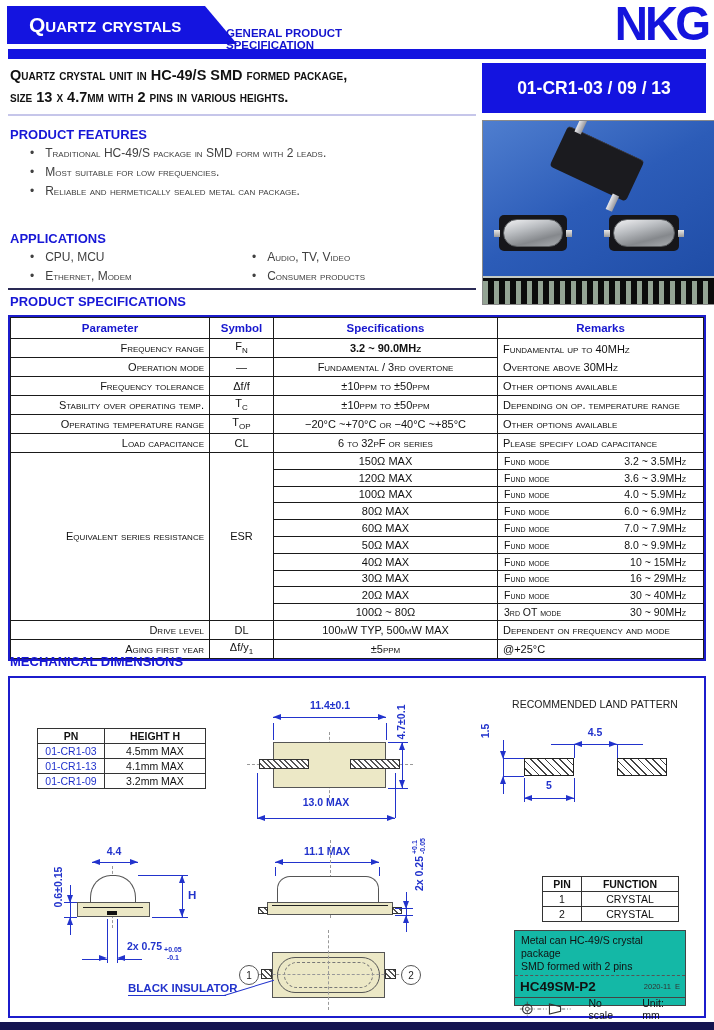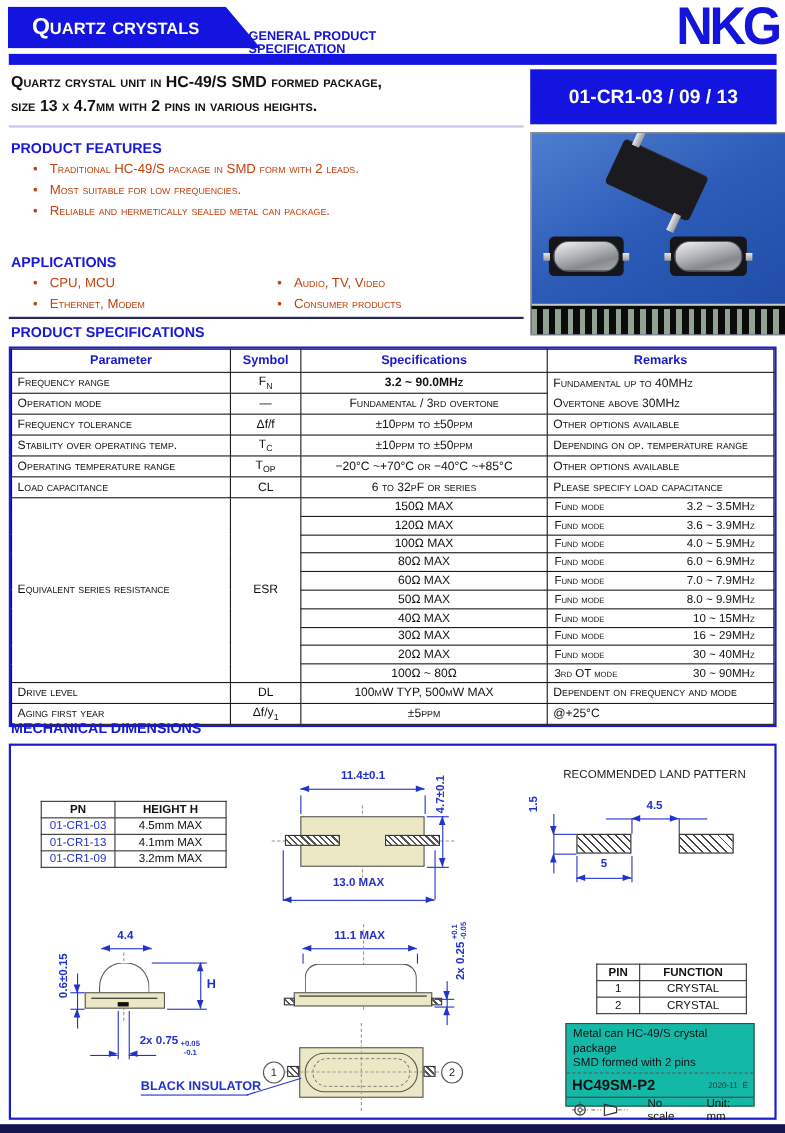--- a/index.html
+++ b/index.html
@@ -15,30 +15,30 @@
           font-size:21px;font-weight:bold;line-height:38px;padding-left:22px;box-sizing:border-box}
   .docline{left:226px;top:27px;width:170px;font-size:11.5px;font-weight:bold;color:#1414cf}
   .logo{right:6px;top:-4px;font-size:46px;font-weight:800;color:#1414dd;letter-spacing:-3px;transform:scaleY(1.05)}
   .hbar{left:8px;top:49px;width:698px;height:10px;background:#1414e0}
   
   .tline{left:10px;font-size:14.5px;font-weight:bold;color:#111}
   .tunder{left:8px;top:114px;width:468px;height:2px;background:#c6c6ea}
   .pnbox{left:482px;top:63px;width:224px;height:50px;background:#1414e0;color:#fff;
          font-size:17.5px;font-weight:bold;display:flex;align-items:center;justify-content:center}
   .shead{font-size:13px;font-weight:bold;color:#1717d6}
-  .li{font-size:12px;color:#c2410c}
+  .li{font-size:12px;color:#404040}
   .li::before{content:"•";margin-right:11px}
   .divider{left:8px;top:288px;width:468px;height:2px;background:#2a2a55}
   
   .tablewrap{left:8px;top:315px;border:2px solid #1c1ccc;background:#fff}
   .spec{border-collapse:collapse;width:694px;table-layout:fixed}
   .spec th,.spec td{border:1px solid #1a1a1a;white-space:nowrap;overflow:hidden}
   .spec th{color:#1717cf;font-size:11.5px;height:20px;padding:0 4px}
   .spec td{font-size:11px;height:18px;padding:0 5px}
-  .param{text-align:left}
+  .param{text-align:right}
   .sym{text-align:center;font-size:11.5px}
   .sym sub{font-size:8px}
   .rem{font-size:10px;padding:0 4px}
   .remline{line-height:18px;height:18px}
   .esr td{height:15.8px;padding:0 5px}
   .esrrem{display:flex;justify-content:space-between;padding:0 12px 0 1px;font-size:10.5px}
   
   .photo{left:482px;top:120px;width:232px;height:183px;border:1px solid #8a8a8a;
          background:linear-gradient(150deg,#4f7ecf 0%,#2c5cb8 45%,#1d4aa3 100%);overflow:hidden}
   .blackpart{position:absolute;left:72px;top:20px;width:84px;height:44px;background:#1b1b1f;

